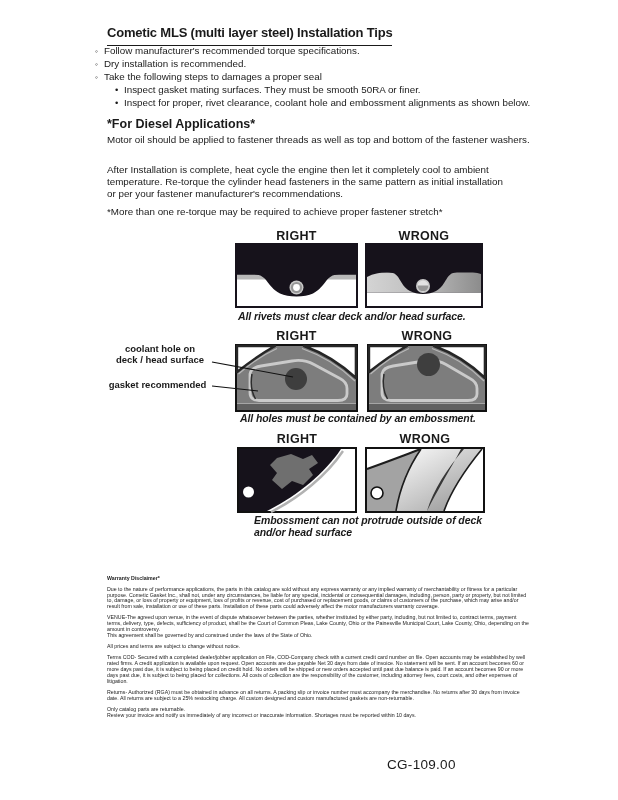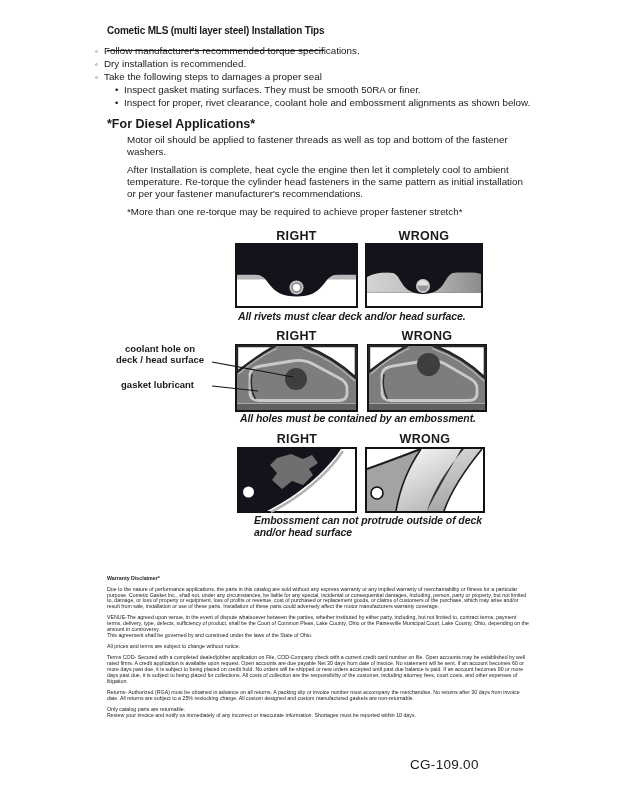--- a/index.html
+++ b/index.html
@@ -3,44 +3,44 @@
 <meta charset="utf-8">
 <style>
   html,body{margin:0;padding:0;background:#e8e8e8;}
   .page{
     position:relative;width:618px;height:800px;background:#ffffff;
     font-family:"Liberation Sans","DejaVu Sans",sans-serif;color:#1a1a1a;
     overflow:hidden;margin:0 auto;
   }
   .abs{position:absolute;}
   .title{
-    left:107px;top:25px;font-size:10px;font-weight:bold;letter-spacing:-0.2px;
-    border-bottom:1.5px solid #1a1a1a;padding-bottom:14px;
+    left:107px;top:25px;font-size:13px;font-weight:bold;letter-spacing:-0.2px;
+    border-bottom:1.5px solid #1a1a1a;padding-bottom:5px;
   }
   .bullets{left:95px;top:45px;font-size:9.8px;line-height:12.9px;}
   .b-row{display:flex;}
   .b-row .mk{width:9px;flex:0 0 9px;font-size:8.5px;}
   .b-row.sub{margin-left:20px;}
   .b-row.sub .mk{font-size:9.5px;}
   .diesel-h{left:107px;top:117px;font-size:12.5px;font-weight:bold;}
   .body-par{left:107px;font-size:9.8px;line-height:11.8px;width:440px;}
-  .body-par span{display:block;margin-left:20px;}
+  .body-par span{display:block;}
   .dlabel{font-weight:bold;font-size:12.5px;text-align:center;letter-spacing:0.3px;}
   .dcaption{font-weight:bold;font-size:10.5px;letter-spacing:-0.1px;line-height:11.5px;font-style:italic;}
   .panel{line-height:0;}
   .leader-label{font-size:9.5px;line-height:10.8px;text-align:center;font-weight:bold;}
   .leader-label span{display:block;}
   .legal{
     left:107px;top:575px;width:726px;transform:scale(0.585);transform-origin:0 0;
     font-size:9px;line-height:10px;color:#222;
   }
   .legal p{margin:0 0 9px 0;}
   .legal p.no-gap{margin-bottom:0;}
   .legal p.bold{font-weight:bold;}
-  .footer-code{left:410px;top:757px;font-size:13.5px;letter-spacing:0.3px;}
+  .footer-code{left:387px;top:757px;font-size:13.5px;letter-spacing:0.3px;}
 </style>
 </head>
 <body>
 
 <div class="page">
 
   <div class="abs title">Cometic MLS (multi layer steel) Installation Tips</div>
 
   <div class="abs bullets">
     <div class="b-row">
@@ -122,21 +122,21 @@
   <div class="abs dcaption" style="left:238px;top:311px;">All rivets must clear deck and/or head surface.</div>
 
   <div class="abs dlabel" style="left:235px;top:329px;width:123px;">RIGHT</div>
   <div class="abs dlabel" style="left:367px;top:329px;width:120px;">WRONG</div>
 
   <div class="abs leader-label" style="left:110px;top:344px;width:100px;">
     <span>coolant hole on</span>
     <span>deck / head surface</span>
   </div>
   <div class="abs leader-label" style="left:105px;top:380px;width:105px;">
-    <span>gasket lubricant</span>
+    <span>gasket recommended</span>
   </div>
 
   <div class="abs panel" style="left:235px;top:344px;">
     <svg width="123" height="68" viewBox="0 0 123 68">
       <rect x="1" y="1" width="121" height="66" fill="#7d7d7d" stroke="#111111" stroke-width="2"></rect>
       <rect x="2" y="60" width="119" height="6" fill="#606060"></rect>
       <line x1="2" y1="59.5" x2="121" y2="59.5" stroke="#a5a5a5" stroke-width="1"></line>
       <path d="M2,2 L40,2 Q22,12 2,28 Z" fill="#ffffff" stroke="#262626" stroke-width="2.4" stroke-linejoin="round"></path>
       <path d="M42,4.5 Q23,13 3.5,30" stroke="#b9b9b9" stroke-width="1.2" fill="none"></path>
       <path d="M69,2 L121,2 L121,34 Q97,12 69,2 Z" fill="#ffffff" stroke="#262626" stroke-width="2.6" stroke-linejoin="round"></path>

